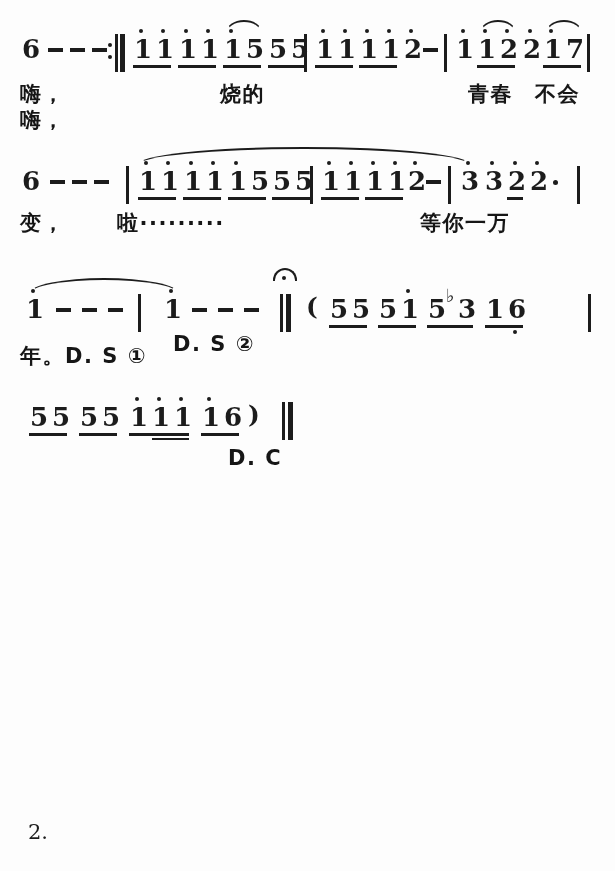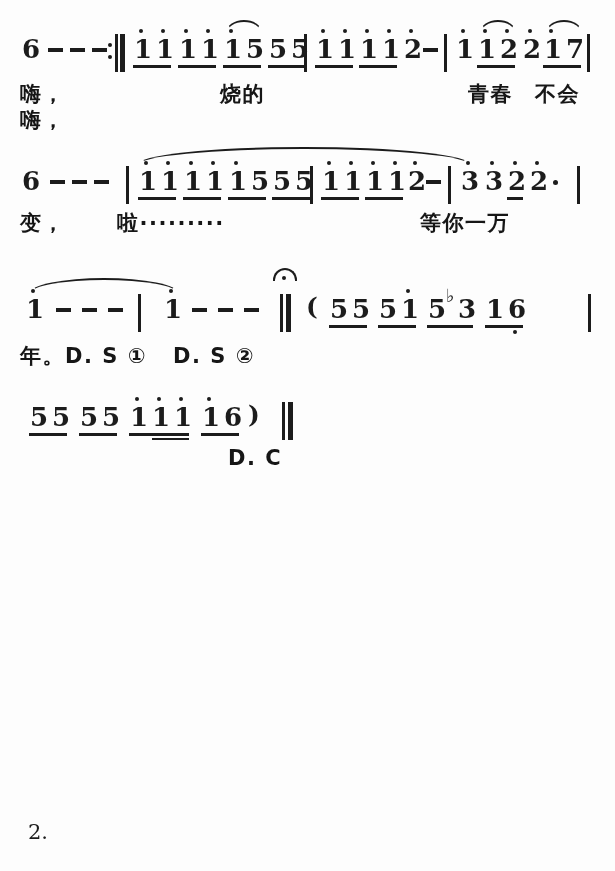--- a/index.html
+++ b/index.html
@@ -216,15 +216,15 @@
     <div class="barline thick" style="left: 288px; top: 402px;"></div>
     <div class="lyric" style="left: 20px; top: 82px;">嗨，</div>
     <div class="lyric" style="left: 220px; top: 82px;">烧的</div>
     <div class="lyric" style="left: 468px; top: 82px;">青春</div>
     <div class="lyric" style="left: 535px; top: 82px;">不会</div>
     <div class="lyric" style="left: 20px; top: 108px;">嗨，</div>
     <div class="lyric" style="left: 20px; top: 211px;">变，</div>
     <div class="lyric" style="left: 117px; top: 211px;">啦·········</div>
     <div class="lyric" style="left: 420px; top: 211px;">等你一万</div>
     <div class="lyric" style="left: 20px; top: 344px;">年。D. S ①</div>
-    <div class="lyric" style="left: 173px; top: 344px;">D. S ②</div>
+    <div class="lyric" style="left: 173px; top: 332px;">D. S ②</div>
     <div class="lyric" style="left: 228px; top: 446px;">D. C</div>
   </div>
 
 </body></html>

